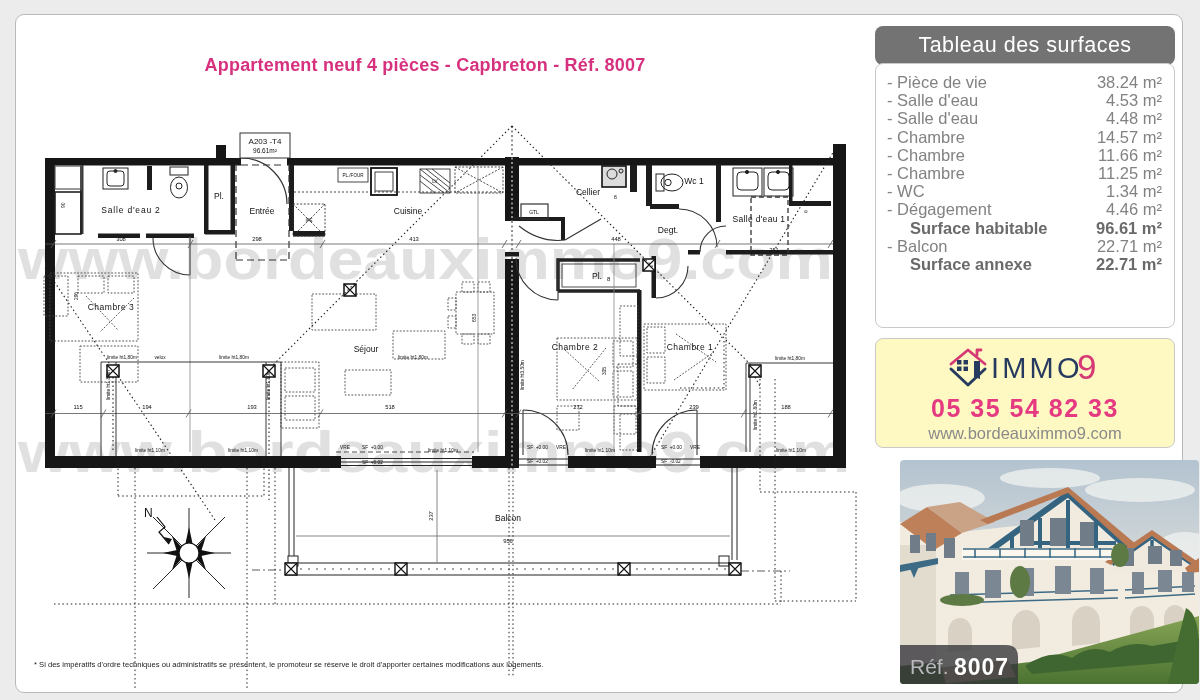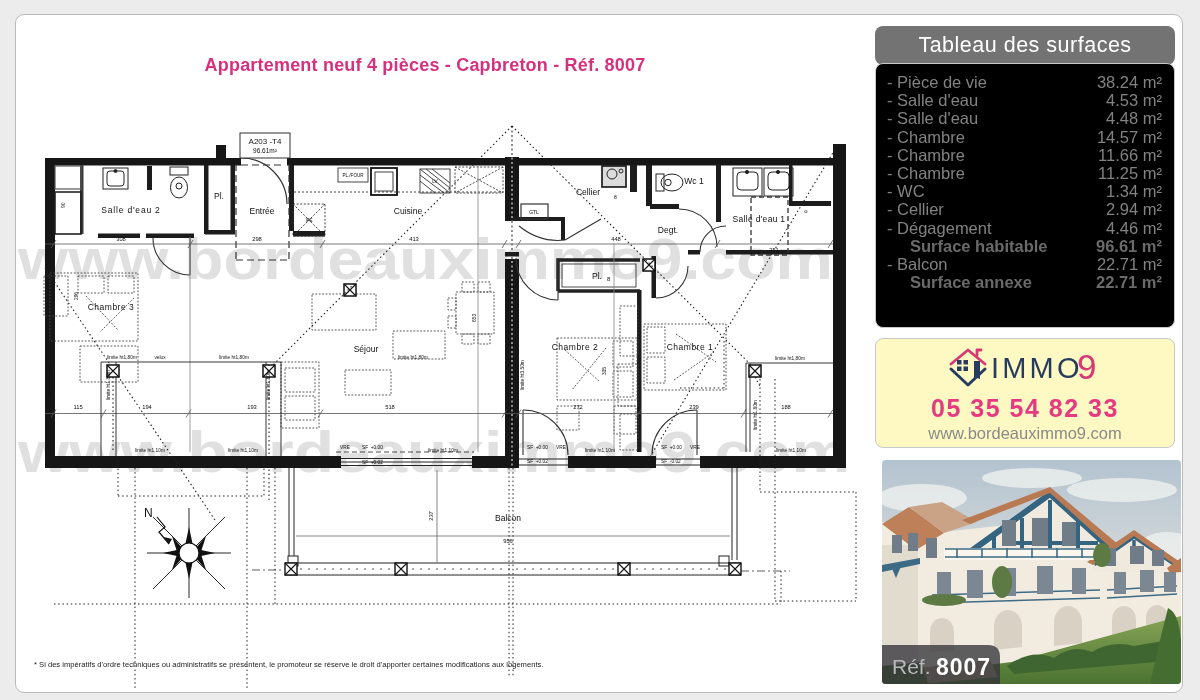--- a/index.html
+++ b/index.html
@@ -1,26 +1,26 @@
 <!DOCTYPE html>
 <html><head>
 <meta charset="utf-8">
 <style>
   html,body{margin:0;padding:0;width:1200px;height:700px;background:#ececec;font-family:"Liberation Sans",sans-serif;overflow:hidden;}
   .card{position:absolute;left:15px;top:14px;width:1166px;height:677px;background:#ffffff;border:1px solid #b9b9b9;border-radius:9px;}
   .title{position:absolute;left:0;top:33px;width:850px;text-align:center;font-size:18px;font-weight:bold;color:#d6317f;letter-spacing:0.2px;margin-top:22px;}
   .panel{position:absolute;box-sizing:border-box;}
   .tbl-head{left:875px;top:26px;width:300px;height:39px;background:#737373;border-radius:8px;color:#fff;font-size:21.5px;font-weight:400;text-align:center;line-height:39px;letter-spacing:0.5px;}
-  .tbl-body{left:875px;top:63px;width:300px;height:265px;background:#000000;border:1px solid #c9c9c9;border-radius:8px;padding:9px 12px 0 11px;}
+  .tbl-body{left:875px;top:63px;width:300px;height:265px;background:#ffffff;border:1px solid #c9c9c9;border-radius:8px;padding:9px 12px 0 11px;}
   .row{display:flex;justify-content:space-between;font-size:16.5px;color:#828282;line-height:18.2px;}
   .rowb{font-weight:bold;color:#6a6a6a;margin-left:23px;}
   .contact{left:875px;top:338px;width:300px;height:110px;background:#fef9c3;border:1px solid #c9c9c9;border-radius:8px;text-align:center;}
   .phone{font-size:25px;font-weight:bold;color:#e53981;letter-spacing:1.5px;margin-top:-1px;}
   .site{font-size:16.5px;color:#8a8a8a;margin-top:1px;}
-  .photo{left:882px;top:460px;width:299px;height:224px;border-radius:4px;overflow:hidden;}
+  .photo{left:900px;top:460px;width:299px;height:224px;border-radius:4px;overflow:hidden;}
   .disc{position:absolute;left:34px;top:660px;font-size:7.6px;color:#222;}
 </style>
 </head>
 <body>
 
 <div class="card"></div>
 
 <svg id="plan" width="1200" height="700" viewBox="0 0 1200 700" style="position:absolute;left:0;top:0" font-family="Liberation Sans,sans-serif">
 
 <text x="18" y="279" font-size="58" font-weight="bold" fill="#e0e0e0" textLength="815" lengthAdjust="spacingAndGlyphs">www.bordeauximmo9.com</text>
@@ -585,24 +585,20 @@
     </div>
   <div class="row">
       <span>- Chambre</span>
       <span>11.25 m²</span>
     </div>
   <div class="row">
       <span>- WC</span>
       <span>1.34 m²</span>
     </div>
   <div class="row">
-      <span>- Cellier</span>
-      <span>2.94 m²</span>
-    </div>
-  <div class="row">
       <span>- Dégagement</span>
       <span>4.46 m²</span>
     </div>
   <div class="row rowb">
       <span>Surface habitable</span>
       <span>96.61 m²</span>
     </div>
   <div class="row">
       <span>- Balcon</span>
       <span>22.71 m²</span>

